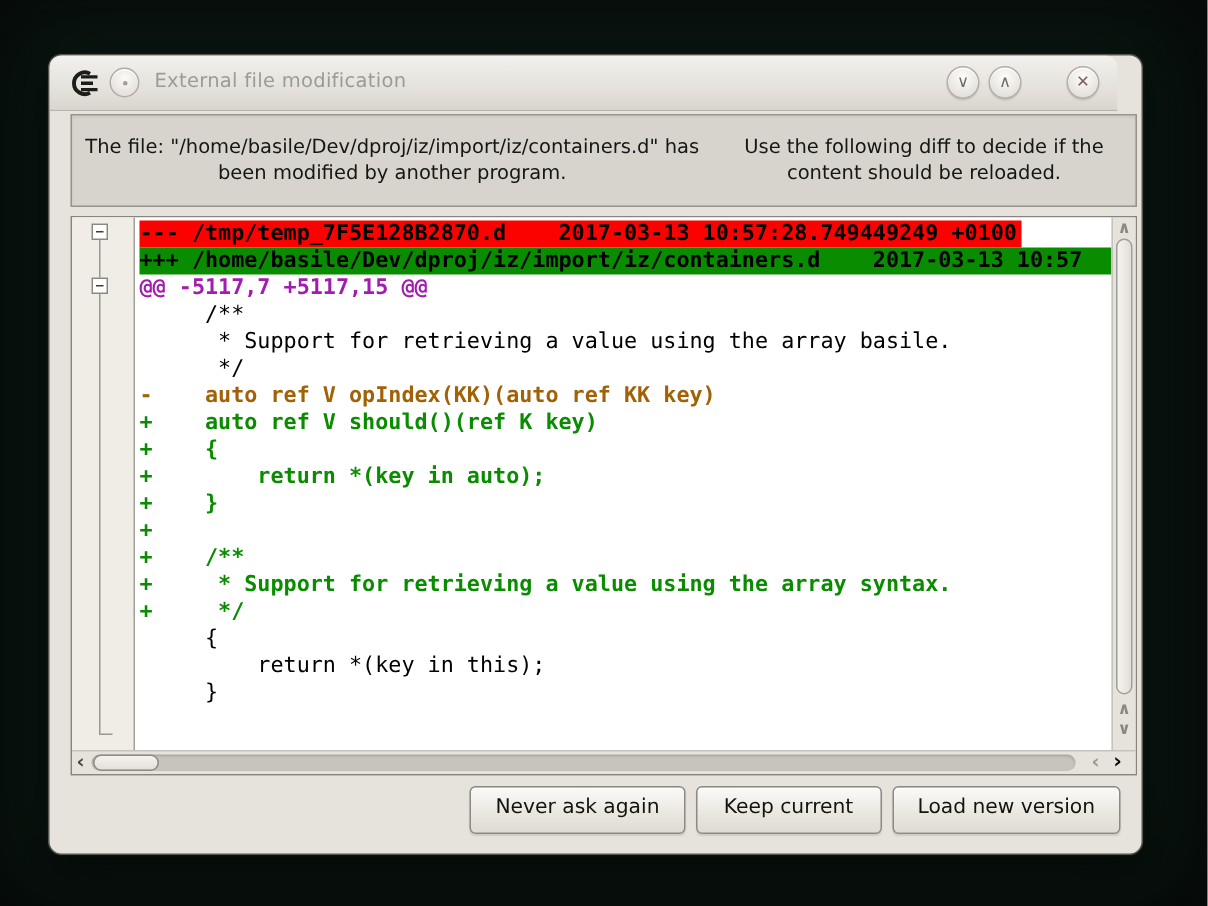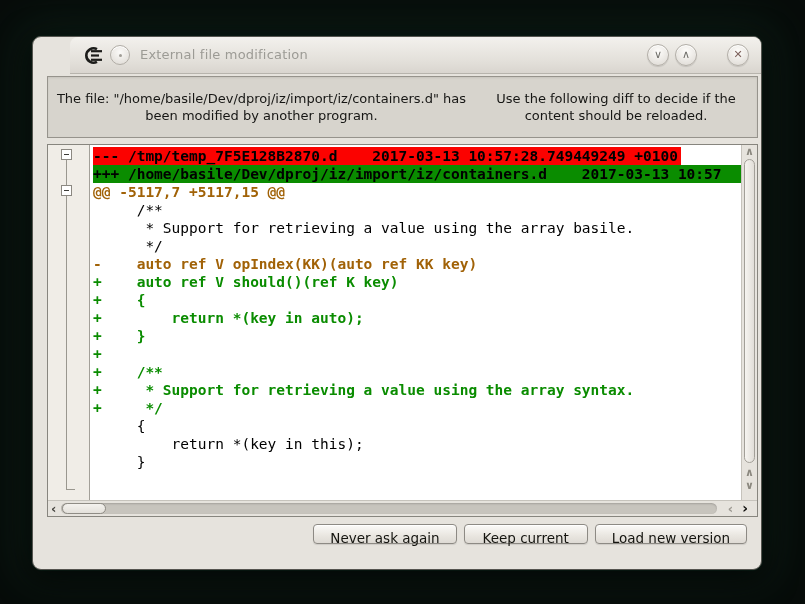--- a/index.html
+++ b/index.html
@@ -6,23 +6,23 @@
   html,body { width:805px; height:604px; overflow:hidden; }
   body { background:#070c0a; font-family:"DejaVu Sans", sans-serif; position:relative; }
   body::before { content:""; position:absolute; left:18px; top:22px; width:758px; height:562px;
     border-radius:22px; background:radial-gradient(closest-side, rgba(35,85,58,.38), rgba(10,25,18,0) 85%); }
 
   .window { position:absolute; left:32px; top:36px; width:730px; height:534px;
     background:#e6e3dd; border:1px solid #55544f; border-radius:9px;
     box-shadow:0 0 0 1px rgba(10,30,20,.55), 0 8px 30px 4px rgba(0,0,0,.7), 0 0 46px 10px rgba(30,80,55,.30); }
 
   
-  .titlebar { position:absolute; left:0; top:0; right:0; height:37px;
+  .titlebar { position:absolute; left:0; top:0; right:16px; height:37px;
     background:linear-gradient(#f3f1ed,#e2dfd9 70%,#d9d5cf);
-    border-bottom:1px solid #b7b4ad; border-radius:8px 8px 0 0;margin-left:37px; }
+    border-bottom:1px solid #b7b4ad; border-radius:8px 8px 0 0; }
   .app-icon { position:absolute; left:12px; top:9px; width:22px; height:19px; }
   .menu-round-btn { position:absolute; left:40px; top:8px; width:20px; height:20px; border-radius:50%;
     border:1px solid #b1ada6; background:radial-gradient(circle at 50% 35%, #fbfaf8, #ddd9d3);
     box-shadow:inset 0 1px 0 #fff; }
   .menu-round-btn::after { content:""; position:absolute; left:8px; top:8px; width:3px; height:3px;
     border-radius:50%; background:#a19e97; }
   .title-text { position:absolute; left:70px; top:10px; font-size:13px; color:#9c9b95; letter-spacing:.2px; }
   .win-btn { position:absolute; top:7px; width:22px; height:22px; border-radius:50%;
     border:1px solid #b3afa8; background:radial-gradient(circle at 50% 32%, #fefdfb, #dcd8d2);
     box-shadow:inset 0 1px 0 #fff, 0 1px 1px rgba(0,0,0,.12);
@@ -50,21 +50,21 @@
   .fold-line::after { content:""; position:absolute; left:0; bottom:0; width:9px; height:1px; background:#9a978f; }
 
   .code { position:absolute; left:43px; top:0; right:16px; bottom:16px; overflow:hidden;
     background:#fff; font-family:"DejaVu Sans Mono", monospace; font-size:14.5px; line-height:18px;
     padding:2px 0 0 2px; }
   .line { white-space:pre; height:18px; color:#000; }
   .line .t { display:inline-block; }
   .line.del-header { font-weight:bold; }
   .line.del-header .t { background:#fb0200; padding-right:3px; }
   .line.add-header { font-weight:bold; background:#0a8c00; margin-right:-4px; }
-  .line.hunk { color:#a16207; font-weight:bold; }
+  .line.hunk { color:#a21caf; font-weight:bold; }
   .line.del  { color:#a16207; font-weight:bold; }
   .line.add  { color:#0a8c00; font-weight:bold; }
   .line.context { color:#000; }
 
   
   .vscroll { position:absolute; right:0; top:0; width:16px; bottom:16px; background:#e6e3dd;
     border-left:1px solid #c6c3bc; }
   .vscroll .arr { position:absolute; left:0; width:100%; text-align:center;
     font-size:11px; line-height:10px; color:#8b887f; font-weight:bold; }
   .vscroll .arr.up-top { top:2px; }
@@ -80,21 +80,21 @@
   .hscroll .arr.right-dim { right:24px; color:#9a978f; }
   .hscroll .arr.right-on  { right:9px; color:#0c0c0a; font-size:14px; }
   .htrack { position:absolute; left:13px; right:40px; top:2px; height:11px;
     background:#c7c4bd; border-radius:6px; box-shadow:inset 0 1px 2px rgba(0,0,0,.18); }
   .hthumb { position:absolute; left:1px; top:0; width:44px; height:11px;
     border:1px solid #8f8c85; border-radius:6px;
     background:linear-gradient(#f4f2ee,#e3e0da); }
 
   
   .button-row { position:absolute; right:14px; top:487px; display:flex; gap:7px; }
-  .btn { height:20px; min-width:124px; padding:0 16px; border:1px solid #8d8a84; border-radius:4px;
+  .btn { height:32px; min-width:124px; padding:0 16px; border:1px solid #8d8a84; border-radius:4px;
     background:linear-gradient(#fbfaf8,#e9e6e0 60%,#dedad4);
     box-shadow:inset 0 1px 0 #fff, 0 1px 1px rgba(0,0,0,.10);
     font-family:"DejaVu Sans", sans-serif; font-size:13.5px; color:#14140f; text-align:center; line-height:26px; }
 </style>
 </head>
 <body>
 
 <div class="window">
 
   <div class="titlebar">

